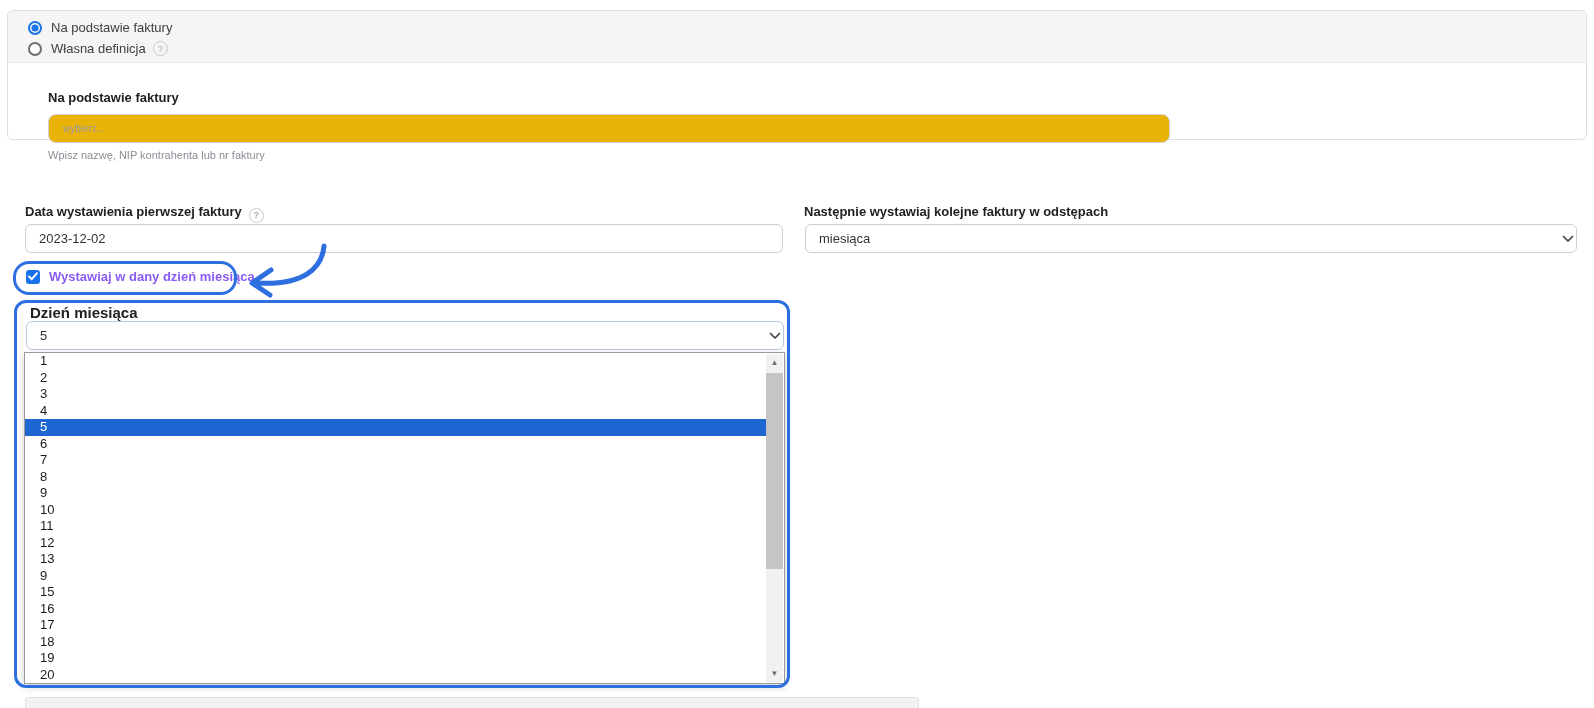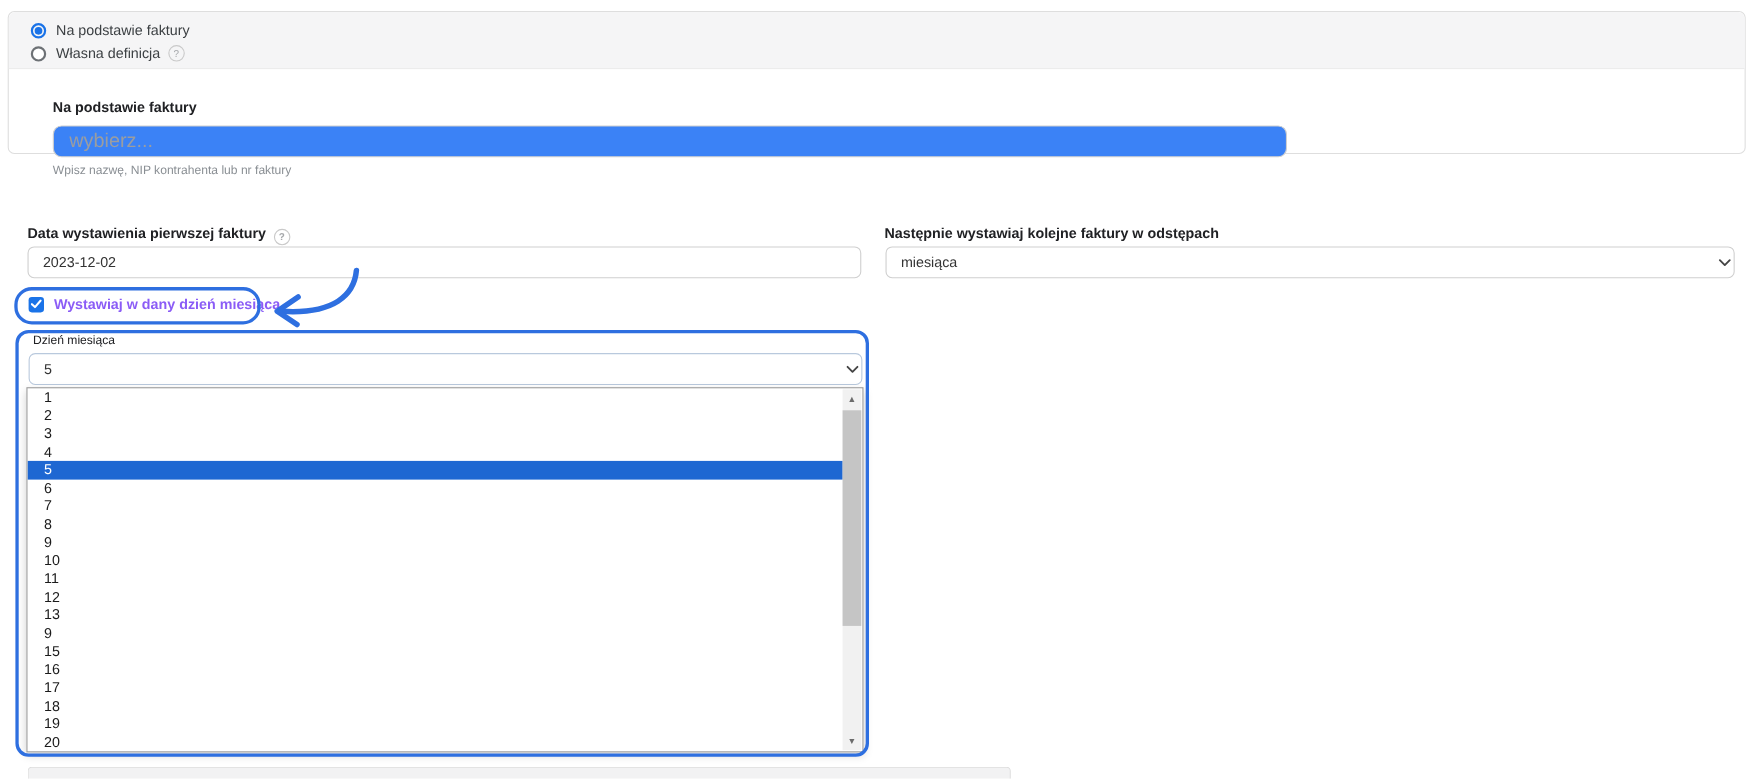--- a/index.html
+++ b/index.html
@@ -19,21 +19,21 @@
   .radio.on::after { content:""; position:absolute; left:50%; top:50%; width:7px; height:7px;
                      transform:translate(-50%,-50%); border-radius:50%; background:#1a73e8; }
   .radio.off { border:2px solid #6d7175; background:#fff; }
   .radio-label { font-size:13px; color:#3c4043; }
   .help { display:inline-flex; align-items:center; justify-content:center;
           width:15px; height:15px; border-radius:50%; border:1px solid #c9c9c9;
           color:#a6a8ab; font-size:9px; margin-left:7px; background:transparent; vertical-align:-2px; }
   .panel-title { position:absolute; left:40px; top:79px; font-size:13px; font-weight:bold; color:#202124; }
   .search-input { position:absolute; left:40px; top:103px; width:1122px; height:29px;
                   border:1px solid #cfcfcf; border-radius:8px; padding:0 14px;
-                  font-size:18px; color:#333; background:#3b82f6; outline:none;
+                  font-size:10px; color:#333; background:#eab308; outline:none;
                   font-family:"Liberation Sans", sans-serif; }
   .search-input::placeholder { color:#9a9da1; }
   .helper-text { position:absolute; left:40px; top:138px; font-size:11px; color:#8a8f94; }
 
   
   .fld-label { position:absolute; font-size:13px; font-weight:bold; color:#202124; }
   .text-box { position:absolute; height:29px; background:#fff; border:1px solid #cfcfcf;
               border-radius:6px; font-size:13px; color:#333; display:flex; align-items:center;
               padding:0 13px; }
   .select-box { position:absolute; height:29px; background:#fff; border:1px solid #cfcfcf;
@@ -47,21 +47,21 @@
               display:flex; align-items:center; justify-content:center; }
   .chk-label { font-size:13px; font-weight:bold; color:#8b5cf6; }
 
   
   .annot { position:absolute; border:3px solid #2e6fe0; background:transparent; pointer-events:none; }
   .annot.chk-ring { left:13px; top:261px; width:224px; height:34px; border-radius:16px; }
   .annot.day-ring { left:14px; top:300px; width:776px; height:388px; border-radius:12px; }
   .annot-arrow { position:absolute; left:238px; top:238px; pointer-events:none; }
 
   
-  .day-label { position:absolute; left:30px; top:304px; font-size:11px; font-weight:normal; color:#202124; }
+  .day-label { position:absolute; left:30px; top:304px; font-size:15px; font-weight:bold; color:#202124; }
   .day-select { left:26px; top:321px; width:758px; border:1px solid #b9c9dd; }
   .dropdown { position:absolute; left:24px; top:352px; width:761px; height:332px;
               background:#fff; border:1px solid #9b9b9b;
               box-shadow:0 3px 8px rgba(0,0,0,.18); }
   .opt-list { position:absolute; left:0; top:0; right:17px; bottom:0; overflow:hidden; }
   .opt { height:16.5px; line-height:16.5px; font-size:13px; color:#1b1b1b; padding-left:15px; }
   .opt.sel { background:#1e67d2; color:#fff; }
 
   
   .sb { position:absolute; top:1px; right:1px; bottom:1px; width:17px; background:#f1f1f1; }

